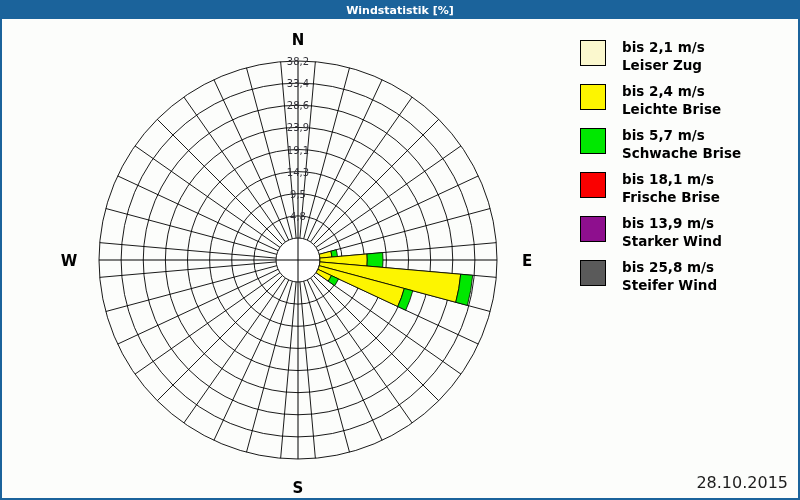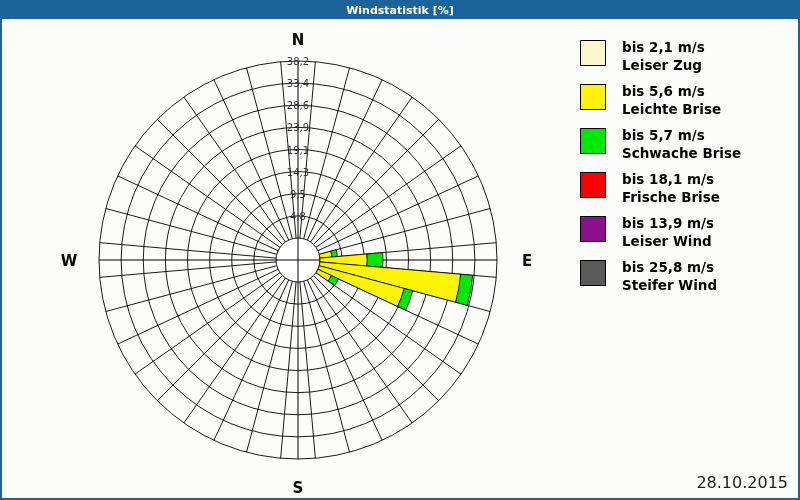--- a/index.html
+++ b/index.html
@@ -169,21 +169,21 @@
       <div class="legrow">
         <div class="swatch" style="background: rgb(251, 248, 206);"></div>
         <div class="legtext">
           <div>bis 2,1 m/s</div>
           <div>Leiser Zug</div>
         </div>
       </div>
       <div class="legrow">
         <div class="swatch" style="background: rgb(253, 245, 0);"></div>
         <div class="legtext">
-          <div>bis 5,6 m/s</div>
+          <div>bis 2,4 m/s</div>
           <div>Leichte Brise</div>
         </div>
       </div>
       <div class="legrow">
         <div class="swatch" style="background: rgb(0, 232, 0);"></div>
         <div class="legtext">
           <div>bis 5,7 m/s</div>
           <div>Schwache Brise</div>
         </div>
       </div>
@@ -191,21 +191,21 @@
         <div class="swatch" style="background: rgb(250, 0, 0);"></div>
         <div class="legtext">
           <div>bis 18,1 m/s</div>
           <div>Frische Brise</div>
         </div>
       </div>
       <div class="legrow">
         <div class="swatch" style="background: rgb(142, 15, 142);"></div>
         <div class="legtext">
           <div>bis 13,9 m/s</div>
-          <div>Leiser Wind</div>
+          <div>Starker Wind</div>
         </div>
       </div>
       <div class="legrow">
         <div class="swatch" style="background: rgb(90, 90, 90);"></div>
         <div class="legtext">
           <div>bis 25,8 m/s</div>
           <div>Steifer Wind</div>
         </div>
       </div>
     </div>

